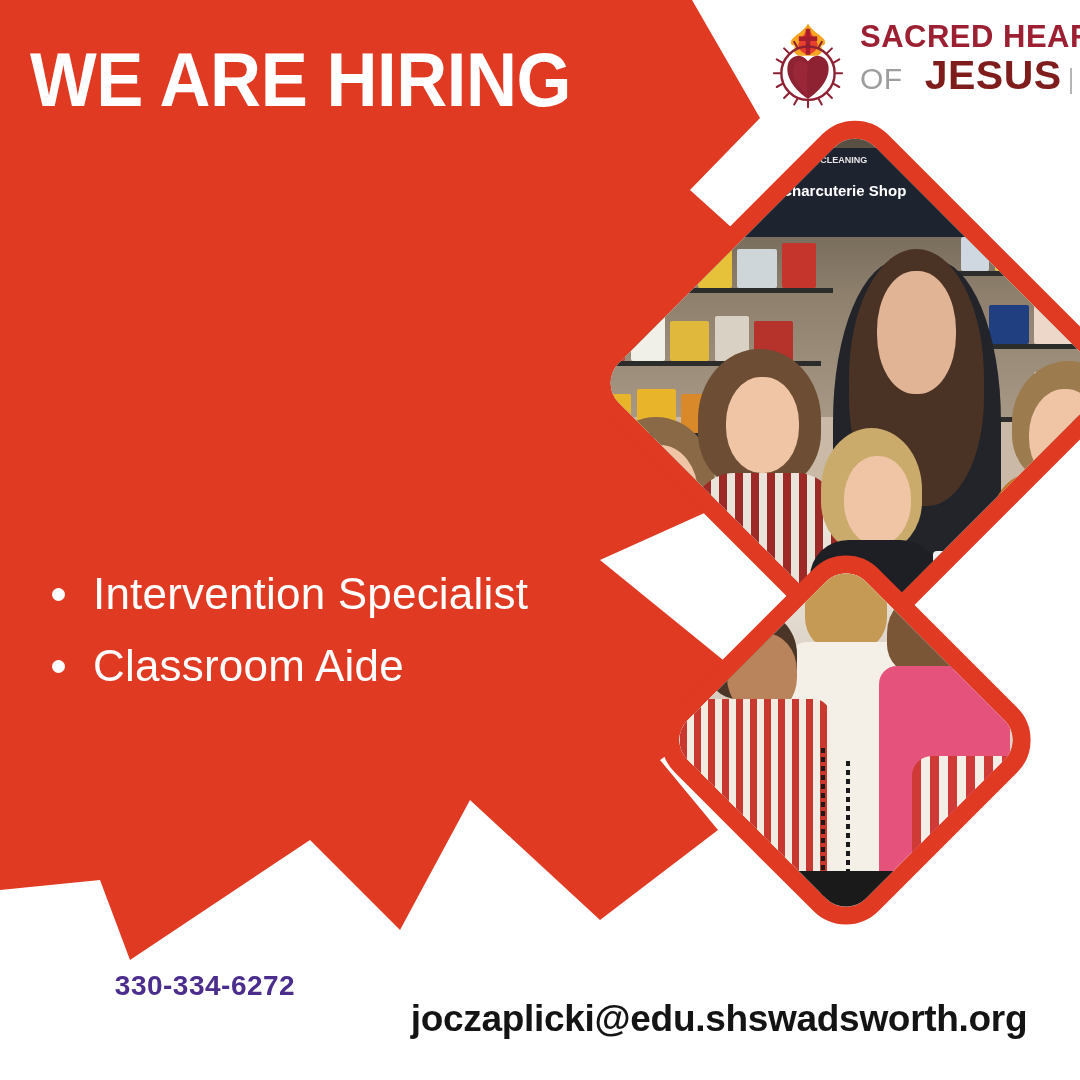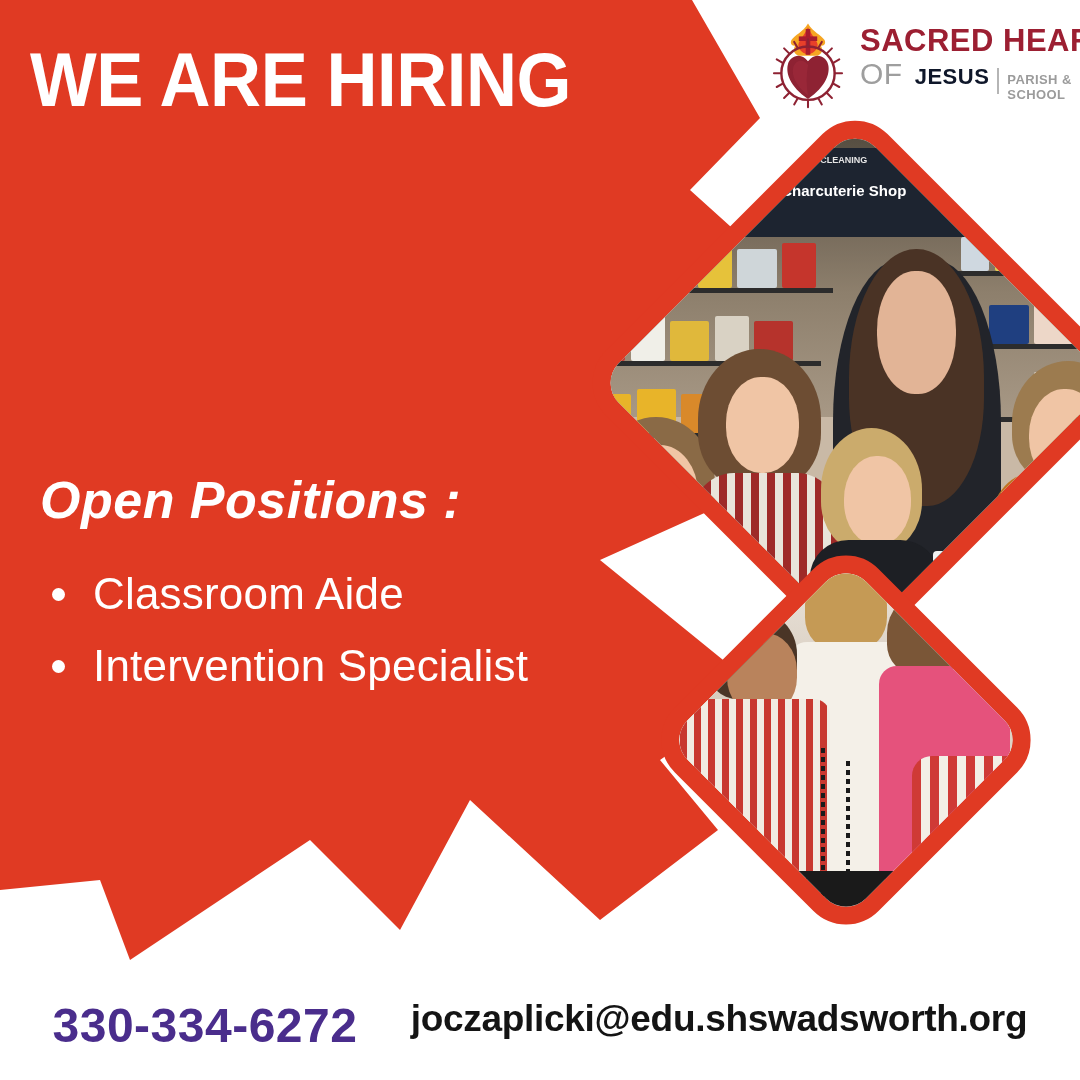--- a/index.html
+++ b/index.html
@@ -130,25 +130,25 @@
     white-space: nowrap;
     margin-top: 3px;
   }
   .logo-of {
     font-size: 30px;
     font-weight: 400;
     color: #9e9e9e;
     letter-spacing: 0.5px;
   }
   .logo-jesus {
-    font-size: 22px;
-    font-weight: 700;
-    color: #0f172a;
-    letter-spacing: 0.5px;
-    margin-left: 12px;
+    font-size: 41px;
+    font-weight: 700;
+    color: #7f1d1d;
+    letter-spacing: 0.5px;
+    margin-left: 22px;
   }
   .logo-div {
     width: 2px;
     height: 26px;
     background: #b5b5b5;
     margin: 0 8px;
     align-self: center;
   }
   .logo-sub {
     display: flex;
@@ -248,25 +248,25 @@
     left: 0; top: 955px;
     width: 410px;
     text-align: center;
     color: #4a2d8c;
     font-size: 38px;
     font-weight: 700;
     letter-spacing: 0.5px;
   }
   .phone {
     position: absolute;
-    left: 0; top: 998px;
+    left: 0; top: 970px;
     width: 410px;
     text-align: center;
     color: #4a2d8c;
-    font-size: 48px;
+    font-size: 28px;
     font-weight: 700;
     letter-spacing: 0.5px;
   }
   .email-label {
     position: absolute;
     left: 405px; top: 952px;
     width: 660px;
     text-align: center;
     color: #4a2d8c;
     font-size: 36px;
@@ -308,30 +308,29 @@
       310,840
       130,960
       100,880
       0,890
     "></polygon>
   </svg>
 
   <div class="headline">WE ARE HIRING</div>
 
 
-  <div class="positions-title">Open Positions :</div>
 
   <ul class="positions-list">
     <li>
       <span class="bullet"></span>
-      <span> Classroom Aide</span>
+      <span>Intervention Specialist</span>
     </li>
     <li>
       <span class="bullet"></span>
-      <span>Intervention Specialist</span>
+      <span> Classroom Aide</span>
     </li>
   </ul>
 
   <div class="logo">
     <svg class="logo-mark" viewBox="0 0 100 100" xmlns="http://www.w3.org/2000/svg">
 
       <path d="M50 6 C44 16 36 18 32 24 C30 28 33 31 36 30 C33 36 36 41 41 41 L59 41
                C64 41 67 36 64 30 C67 31 70 28 68 24 C64 18 56 16 50 6 Z" fill="#F6A623"></path>
       <path d="M50 10 C46 19 42 22 40 27 C38 32 42 38 50 40 C58 38 62 32 60 27
                C58 22 54 19 50 10 Z" fill="#E8402A"></path>

